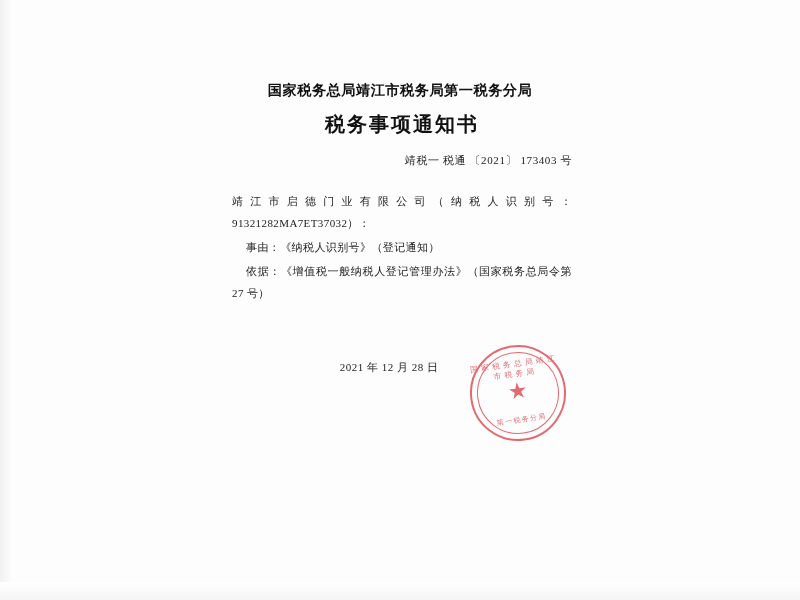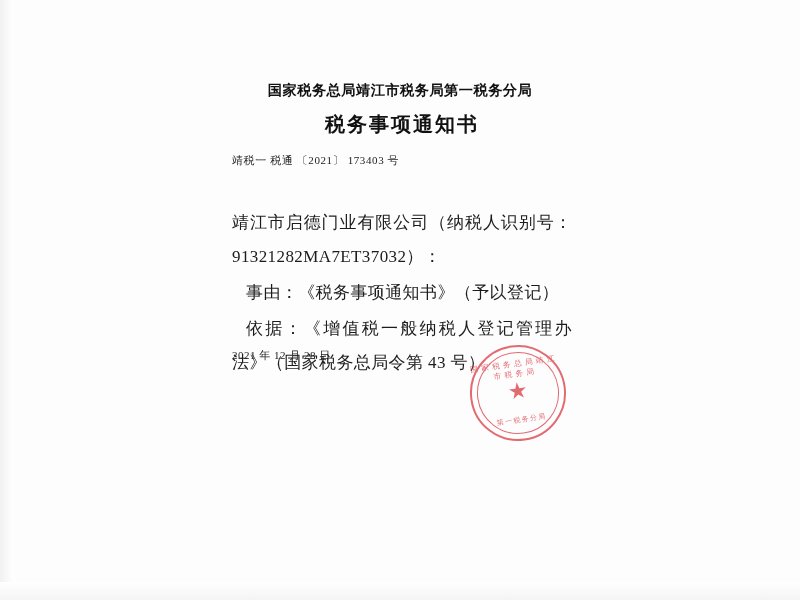--- a/index.html
+++ b/index.html
@@ -48,51 +48,51 @@
     margin-bottom: 8px;
     transform: translateX(-2px);
   }
   #title-doc {
     font-size: 20px;
     margin-bottom: 14px;
     letter-spacing: 2px;
   }
 
   #doc-number {
-    text-align: left;
+    text-align: right;
     font-size: 11px;
     letter-spacing: 0.6px;
     color: #222;
-    margin-bottom: 38px;
+    margin-bottom: 22px;
     white-space: nowrap;
   }
 
   .para {
-    font-size: 17px;
+    font-size: 11px;
     line-height: 2.0;
     color: #1c1c1c;
     letter-spacing: 0.4px;
     text-align: justify;
     font-family: Liberation Serif, serif;
   }
   .indent-1 { text-indent: 0; }
   .indent-2 { text-indent: 14px; }
 
   #addressee { margin-bottom: 2px; }
   #subject { margin-bottom: 2px; }
   #basis { margin-bottom: 2px; }
   #content-block { margin-top: 10px; }
 
   
   #date-line {
     position: absolute;
     left: 232px;
-    top: 348px;
+    top: 360px;
     width: 340px;
-    text-align: left;
+    text-align: center;
     font-size: 11px;
     letter-spacing: 0.5px;
     color: #1c1c1c;
     padding-right: 26px;
     box-sizing: border-box;
   }
 
   
   #seal {
     position: absolute;
@@ -169,23 +169,23 @@
   <div id="doc-body">
 
     <div class="title-line" id="title-org">国家税务总局靖江市税务局第一税务分局</div>
 
     <div class="title-line" id="title-doc">税务事项通知书</div>
 
     <div id="doc-number">靖税一 税通 〔2021〕 173403 号</div>
 
     <div class="para indent-1" id="addressee">靖江市启德门业有限公司（纳税人识别号：91321282MA7ET37032）：</div>
 
-    <div class="para indent-2" id="subject">事由：《税务事项通知书》（予以登记）</div>
+    <div class="para indent-2" id="subject">事由：《纳税人识别号》（登记通知）</div>
 
-    <div class="para indent-2" id="basis">依据：《增值税一般纳税人登记管理办法》（国家税务总局令第 43 号）</div>
+    <div class="para indent-2" id="basis">依据：《增值税一般纳税人登记管理办法》（国家税务总局令第 27 号）</div>
 
 
   </div>
 
   <div id="date-line">2021 年 12 月 28 日</div>
 
   <div id="seal">
     <div id="seal-inner-ring"></div>
     <div id="seal-top-text">国家税务总局靖江市税务局</div>
     <div id="seal-star">★</div>

